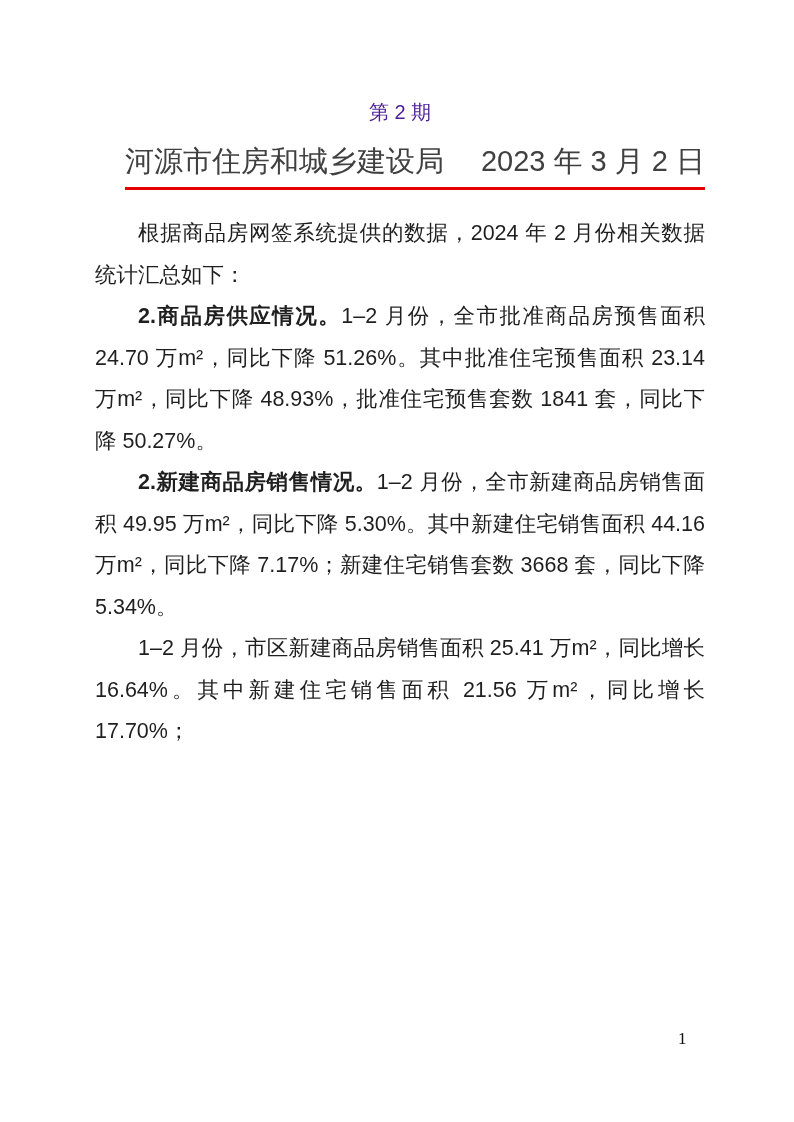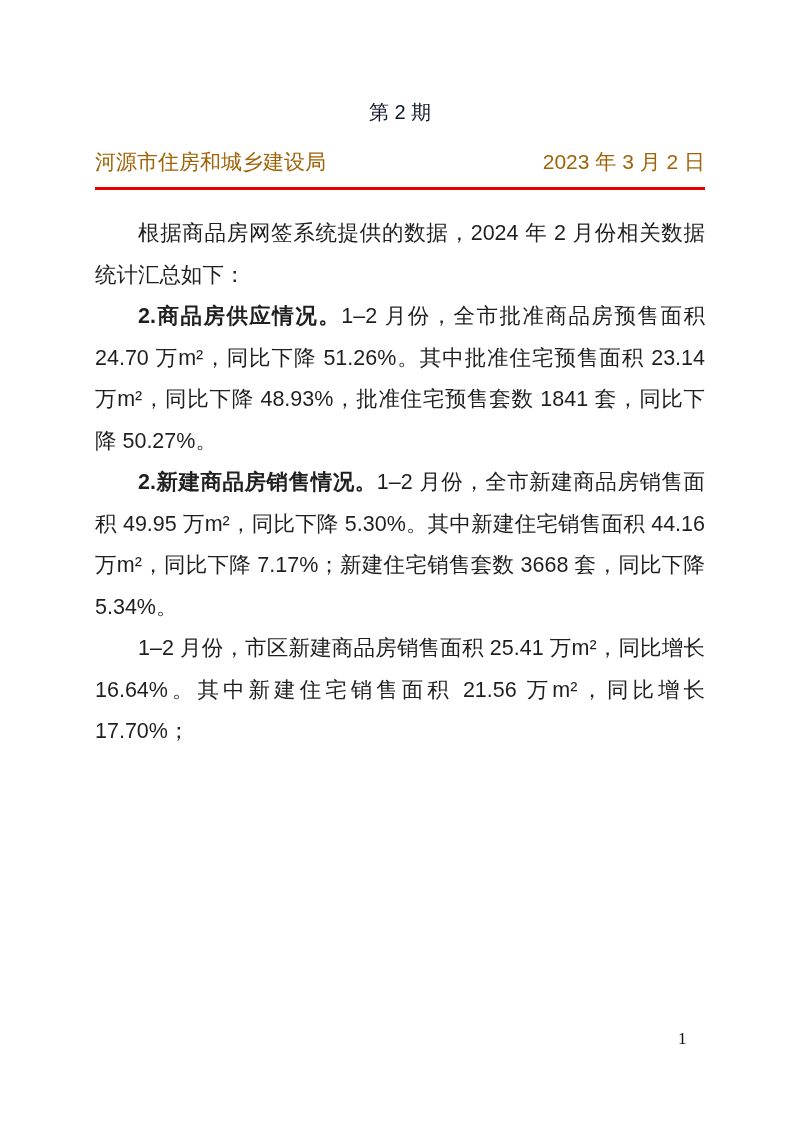--- a/index.html
+++ b/index.html
@@ -27,32 +27,33 @@
     font-size: 47px;
     line-height: 61px;
     letter-spacing: 1px;
     color: #fe0000;
   }
   .issue-label {
     margin-top: 100px;
     text-align: center;
     font-size: 20px;
     line-height: 24px;
-    color: #0f172a;
+    color: #4c1d95;
   }
   .issuer-row {
     display: flex;
     justify-content: space-between;
     align-items: flex-end;
     margin-top: 24px;
     padding-bottom: 12px;
     border-bottom: 3px solid #e60000;
-    font-size: 21px;
+    font-size: 29px;
     line-height: 27px;
-    color: #a16207;
+    color: #404040;
+    margin-left: 30px;
   }
   .body-text {
     margin-top: 23px;
     font-size: 21.5px;
     line-height: 41.5px;
     text-align: justify;
     color: #1f1f1f;
   }
   .body-text p.para {
     text-indent: 2em;

